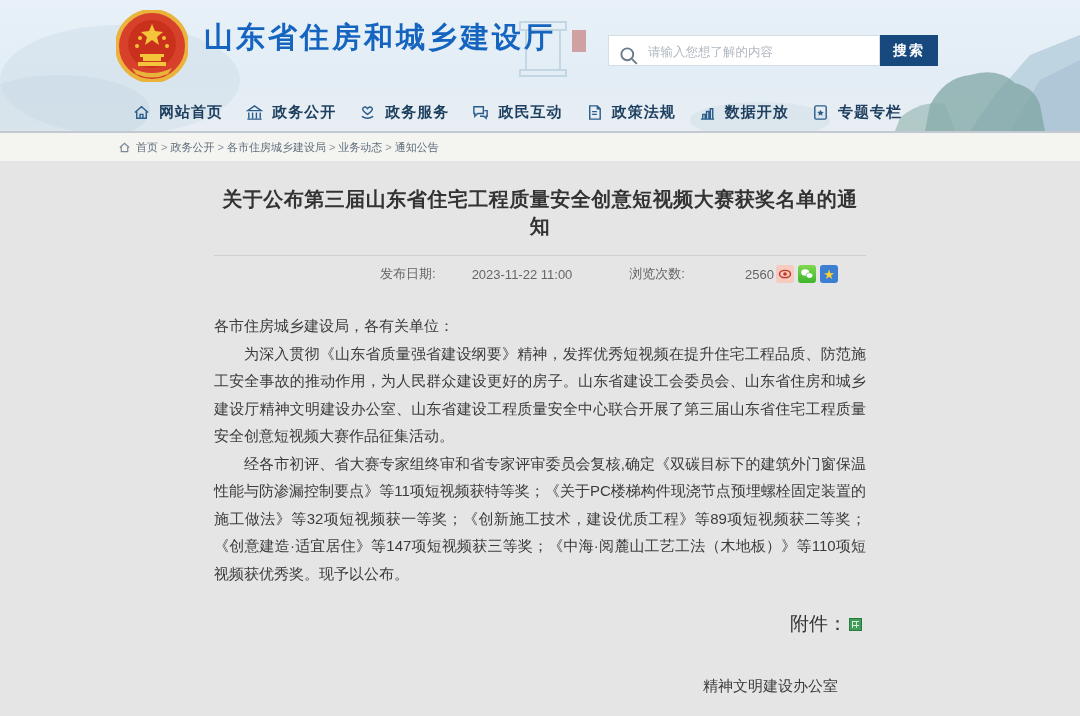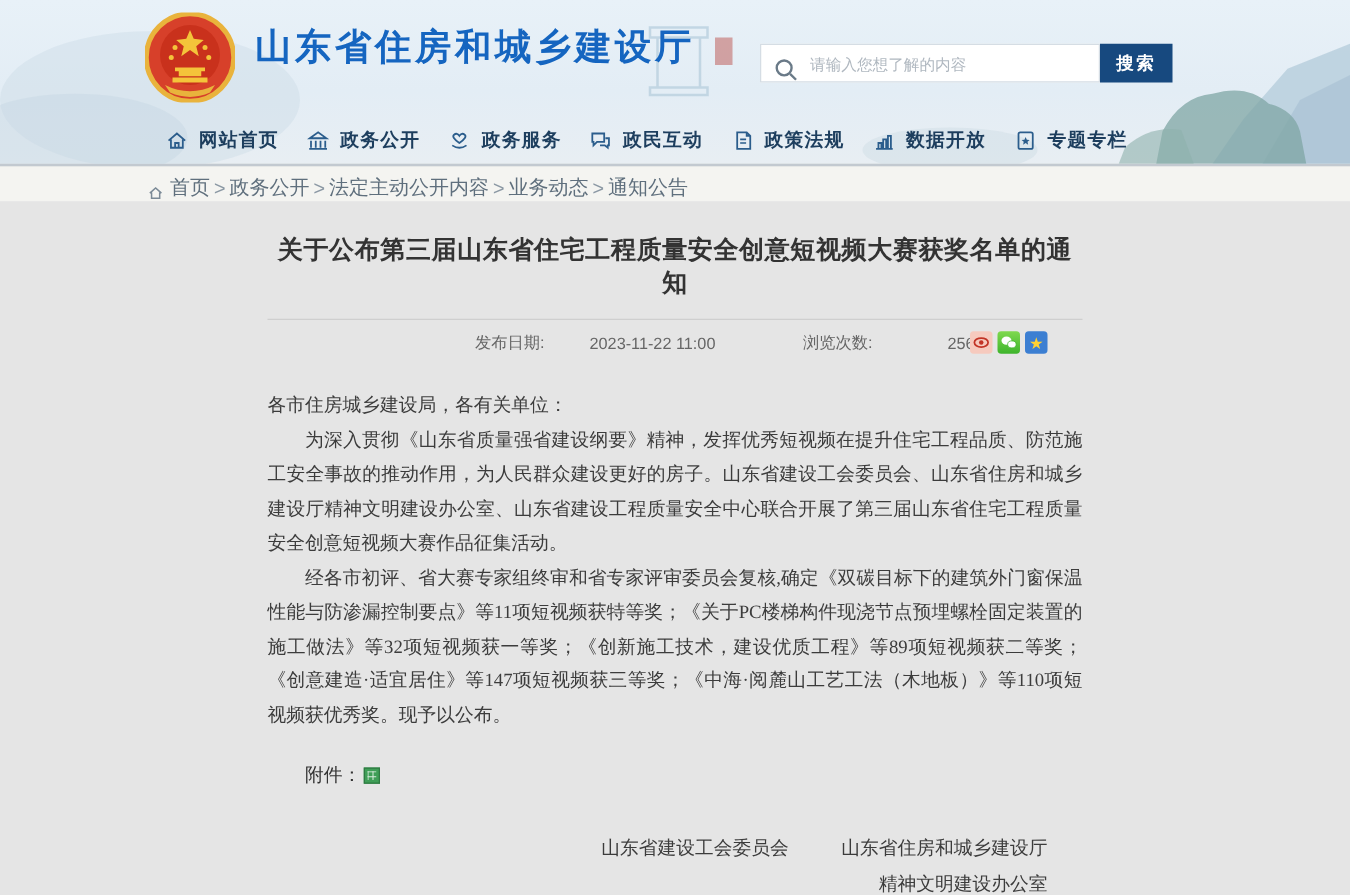--- a/index.html
+++ b/index.html
@@ -24,43 +24,43 @@
   .search-btn { width:58px; height:31px; background:#17497f; color:#fff; font-size:14px; font-weight:bold; border:none; cursor:pointer; letter-spacing:2px; }
 
   
   .navbar { position:relative; height:38px; display:flex; align-items:center;
     justify-content:space-between; padding:0 178px 0 132px; }
   .nav-item { display:flex; align-items:center; gap:8px; cursor:pointer; }
   .nav-item .lbl { font-size:15px; font-weight:bold; color:#1d3e5e; letter-spacing:1px; }
   .nav-ic { width:19px; height:19px; }
 
   
-  .crumb-bar { height:28px; background:#f4f4f1; display:flex; align-items:flex-end; padding-left:118px;
-    font-size:16px; color:#5f6f7d;font-family:Liberation Mono, monospace; }
+  .crumb-bar { height:28px; background:#f4f4f1; display:flex; align-items:center; padding-left:118px;
+    font-size:11px; color:#5f6f7d; }
   .crumb-bar .sep { margin:0 3px; color:#8b98a4; }
   .crumb-item { cursor:pointer; }
   .crumb-home { width:13px; height:13px; margin-right:5px; }
 
   
   .article { position:relative; width:652px; margin:0 auto; }
   .a-title { padding-top:25px; text-align:center; font-size:20px; font-weight:bold; color:#333; letter-spacing:.5px; }
   .a-divider { margin-top:15px; border-top:1px solid #cfcfcf; }
   .a-meta { position:relative; height:36px; display:flex; align-items:center; font-size:13px; color:#666; padding-left:166px;gap:36px; }
-  .a-meta .views-label { margin-left:34px; }
+  .a-meta .views-label { margin-left:21px; }
   .a-meta .views-num { margin-left:24px; }
   .share-group { position:absolute; right:28px; top:9px; display:flex; gap:4px; }
   .share-ic { width:18px; height:18px; border-radius:3px; cursor:pointer; display:flex; align-items:center; justify-content:center; }
   .share-weibo { background:#f6cabe; }
   .share-wechat { background:linear-gradient(180deg,#7fd94e,#3eb42c); }
   .share-qzone { background:#3c7fd2; color:#ffd233; font-size:13px; line-height:1; }
 
-  .a-body { margin-top:20px; font-size:15px; line-height:27.5px; color:#3c3c3c; text-align:justify;font-family:Liberation Serif, serif; }
+  .a-body { margin-top:20px; font-size:15px; line-height:27.5px; color:#3c3c3c; text-align:justify; }
   .a-body p.indent { text-indent:2em; }
 
-  .a-attach { margin-top:24px; padding-left:30px; font-size:15px; color:#333; display:flex; align-items:center; }
+  .a-attach { margin-top:24px; padding-left:30px; font-size:19px; color:#333; display:flex; align-items:center;justify-content:flex-end; }
   .xlsx-ic { display:inline-block; width:13px; height:13px; margin:0 4px 0 2px; background:#3f9e57; border:1px solid #2f7a42; position:relative; }
   .xlsx-ic:before { content:""; position:absolute; left:2px; top:2px; right:2px; bottom:2px;
     background:linear-gradient(#fff 1px,transparent 1px) 0 0/100% 4px, linear-gradient(90deg,#fff 1px,transparent 1px) 0 0/4px 100%; opacity:.8; }
   .a-attach a { color:#2e6db4; text-decoration:none; cursor:pointer; }
 
   .a-sign { margin-top:34px; text-align:right; padding-right:28px; font-size:15px; color:#3c3c3c; line-height:29px; }
   .a-sign .org1 { margin-right:42px; }
 </style>
 </head>
 <body>
@@ -160,21 +160,21 @@
   </div>
 
   <div class="crumb-bar">
     <svg class="crumb-home" viewBox="0 0 14 14">
         <path d="M2 7 L7 2.5 L12 7 M3.5 6.5 V11.5 H10.5 V6.5" fill="none" stroke="#7b8a97" stroke-width="1.3"></path>
       </svg>
     <span class="crumb-item">首页</span>
     <span class="sep">&gt;</span>
     <span class="crumb-item">政务公开</span>
     <span class="sep">&gt;</span>
-    <span class="crumb-item">法定主动公开内容</span>
+    <span class="crumb-item">各市住房城乡建设局</span>
     <span class="sep">&gt;</span>
     <span class="crumb-item">业务动态</span>
     <span class="sep">&gt;</span>
     <span class="crumb-item">通知公告</span>
   </div>
 
   <div class="article">
     <div class="a-title">关于公布第三届山东省住宅工程质量安全创意短视频大赛获奖名单的通知</div>
     <div class="a-divider"></div>
 
@@ -207,21 +207,18 @@
       <p class="indent">为深入贯彻《山东省质量强省建设纲要》精神，发挥优秀短视频在提升住宅工程品质、防范施工安全事故的推动作用，为人民群众建设更好的房子。山东省建设工会委员会、山东省住房和城乡建设厅精神文明建设办公室、山东省建设工程质量安全中心联合开展了第三届山东省住宅工程质量安全创意短视频大赛作品征集活动。</p>
       <p class="indent">经各市初评、省大赛专家组终审和省专家评审委员会复核,确定《双碳目标下的建筑外门窗保温性能与防渗漏控制要点》等11项短视频获特等奖；《关于PC楼梯构件现浇节点预埋螺栓固定装置的施工做法》等32项短视频获一等奖；《创新施工技术，建设优质工程》等89项短视频获二等奖；《创意建造·适宜居住》等147项短视频获三等奖；《中海·阅麓山工艺工法（木地板）》等110项短视频获优秀奖。现予以公布。</p>
     </div>
 
     <div class="a-attach">
       <span>附件：</span>
       <span class="xlsx-ic"></span>
     </div>
 
     <div class="a-sign">
-      <div>
-        <span class="org1">山东省建设工会委员会</span><span>山东省住房和城乡建设厅</span>
-      </div>
       <div>精神文明建设办公室</div>
 
     </div>
   </div>
 
 </div>
 
 </body></html>

